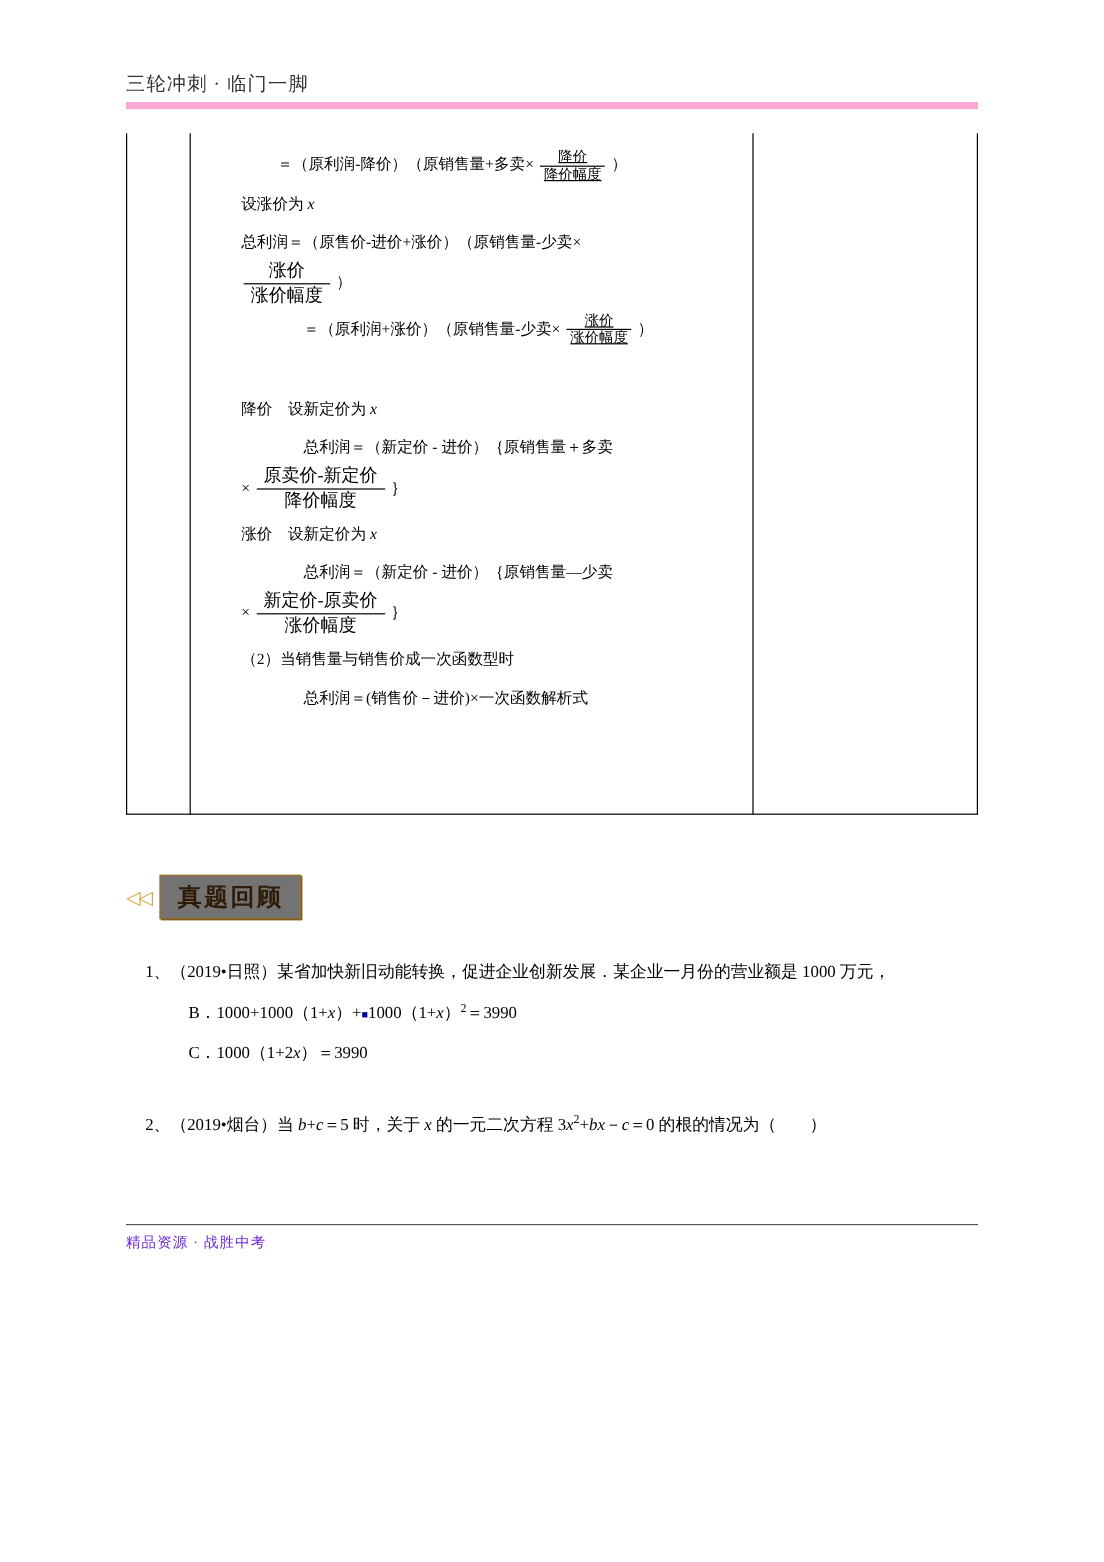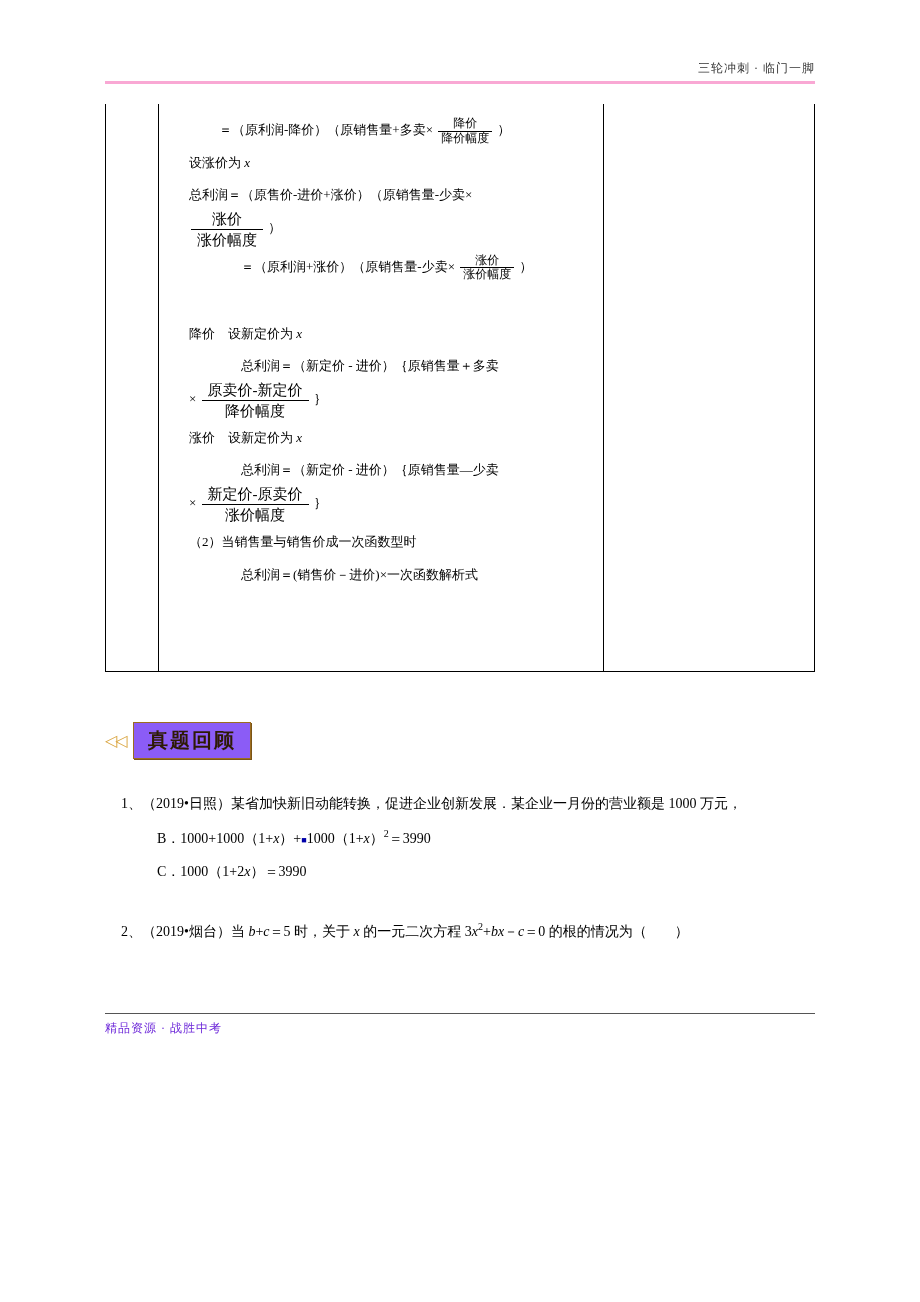--- a/index.html
+++ b/index.html
@@ -10,45 +10,44 @@
     font-size: 14px;
     color: #000000;
     width: 920px;
   }
   .page {
     width: 920px;
     padding: 60px 105px 40px 105px;
     box-sizing: border-box;
   }
   .header-right {
-    text-align: right;
-    font-size: 12px;
+    font-size: 16px;
     color: #333333;
     padding-bottom: 4px;
-    border-bottom: 3px solid #f9a8d4;
+    border-bottom: 6px solid #f9a8d4;
     margin-bottom: 20px;
     letter-spacing: 1px;
   }
   .main-table {
     width: 100%;
     border-collapse: collapse;
     margin-bottom: 50px;
   }
   .main-table td {
     border: 1px solid #000;
     vertical-align: top;
     padding: 0;
   }
   .left-cell {
     width: 52px;
     border-top: none !important;
   }
   .mid-cell {
     width: 420px;
-    padding: 8px 12px !important;
+    padding: 8px 24px !important;
     line-height: 2.2;
     font-size: 13px;
     border-top: none !important;
   }
   .right-cell {
     border-top: none !important;
   }
   .formula-line {
     margin: 4px 0;
     white-space: nowrap;
@@ -56,20 +55,21 @@
   .indent1 { padding-left: 18px; }
   .indent2 { padding-left: 48px; }
   .indent3 { padding-left: 70px; }
   .frac {
     display: inline-block;
     vertical-align: middle;
     text-align: center;
     font-size: 12px;
     line-height: 1.1;
     margin: 0 2px;
+    text-decoration: underline;
   }
   .frac .num {
     display: block;
     border-bottom: 1px solid #000;
     padding: 0 3px;
   }
   .frac .den {
     display: block;
     padding: 0 3px;
   }
@@ -104,21 +104,21 @@
     display: inline-block;
     vertical-align: middle;
     color: #d9a43e;
     font-size: 16px;
     margin-right: 4px;
     letter-spacing: -2px;
   }
   .section-badge {
     display: inline-block;
     vertical-align: middle;
-    background: #8b5cf6;
+    background: #737373;
     border: 1px solid #9c6d1f;
     padding: 4px 14px;
     font-size: 20px;
     font-weight: bold;
     font-family: "KaiTi","楷体",serif;
     color: #2e1a05;
     letter-spacing: 2px;
     box-shadow: 1px 1px 0 #7a5416;
   }
   .question {

